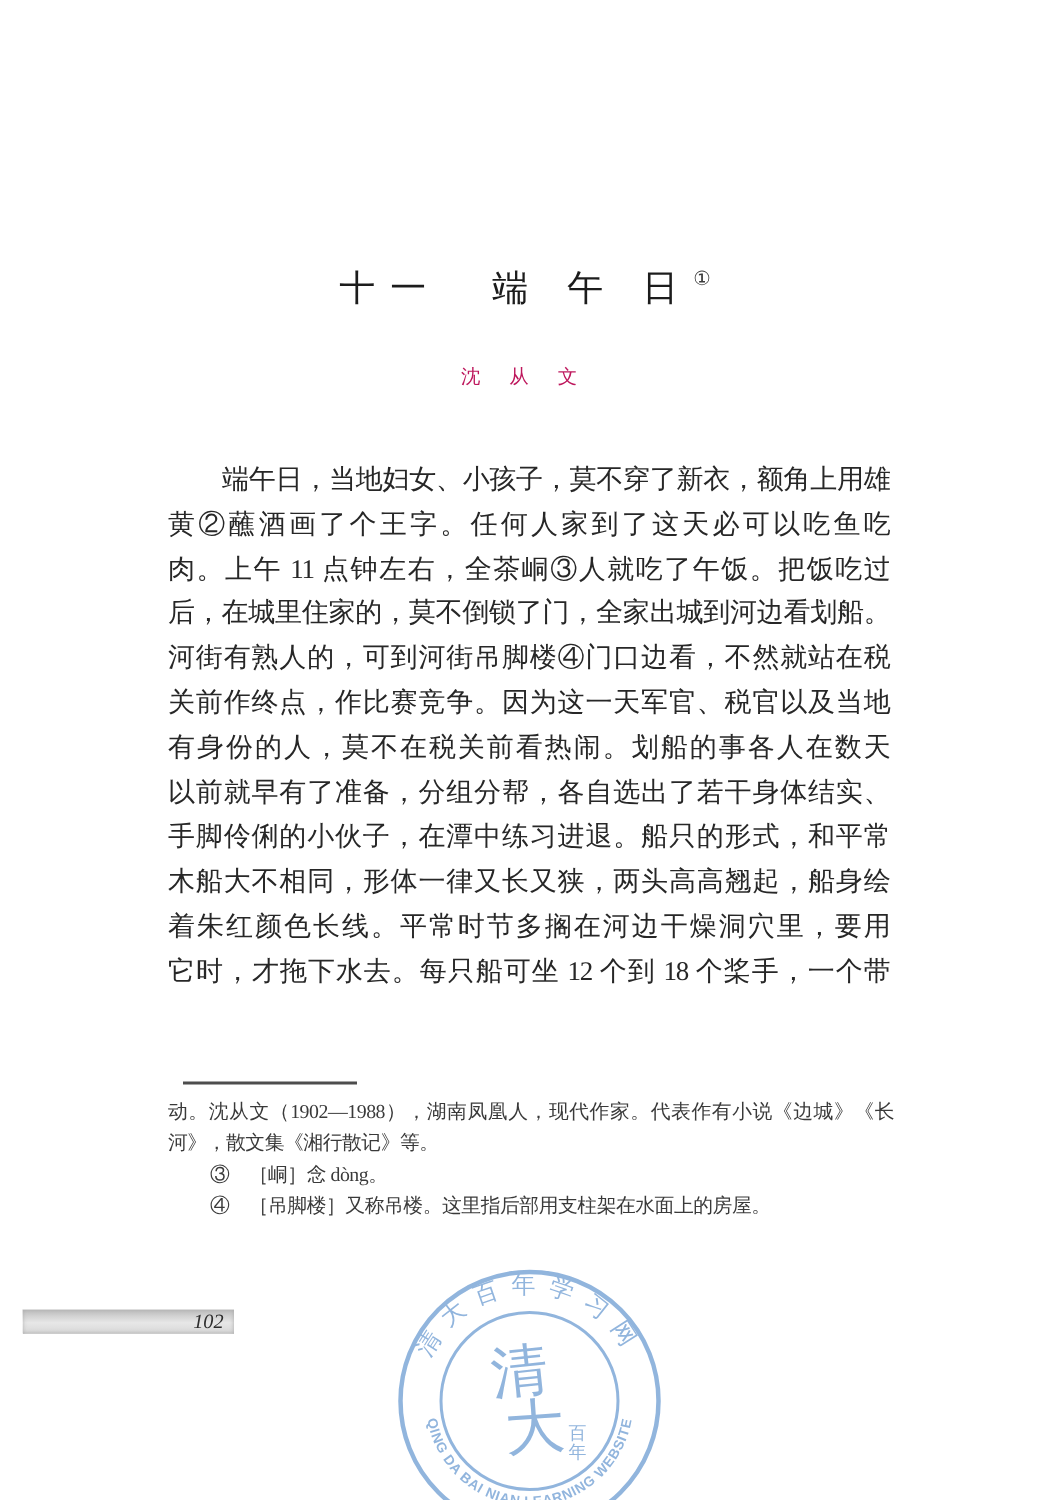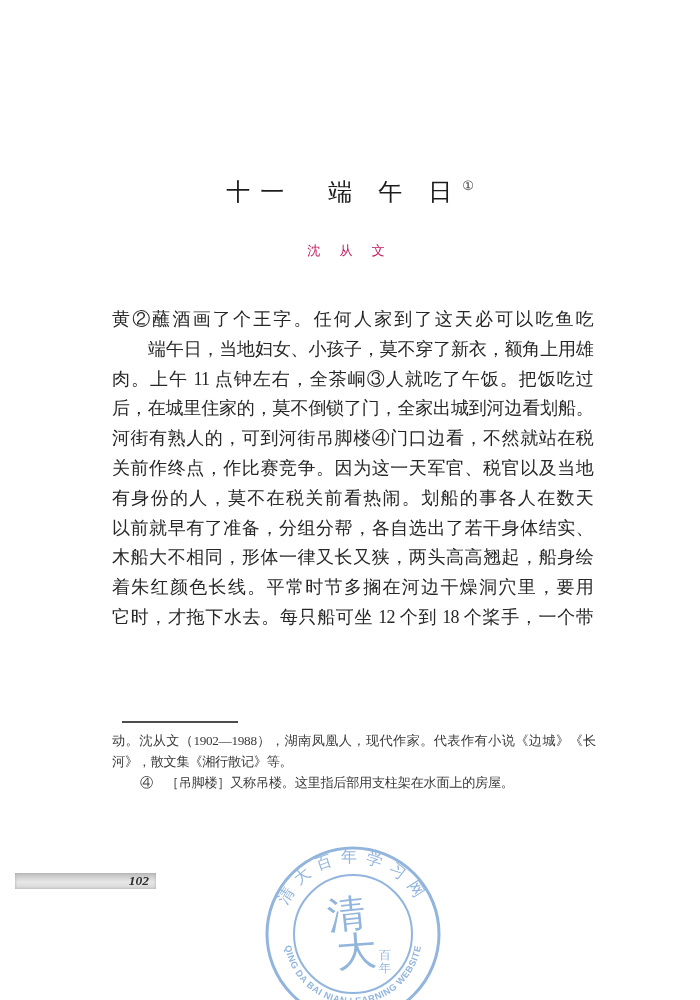--- a/index.html
+++ b/index.html
@@ -38,57 +38,59 @@
   .fline{height:20.9px;letter-spacing:-0.3px;white-space:nowrap;}
   .fline.ind{text-indent:28px;}
   .fline.j{text-align:justify;text-align-last:justify;}
   .pagebar{
     position:absolute;left:15px;top:873px;width:141px;height:16px;
     background:linear-gradient(to bottom,#bdbdbd,#e7e7e7 55%,#d8d8d8);
     box-shadow:inset 0 0 3px #aaa;
   }
   .pagenum{
     position:absolute;right:7px;top:0;line-height:16px;
-    font-style:italic;font-weight:bold;font-size:13.5px;color:#2e2e2e;
+    font-style:italic;font-weight:normal;font-size:13.5px;color:#2e2e2e;
   }
   .watermark{
     position:absolute;left:233px;top:841px;width:240px;height:159px;
     opacity:0.82;
   }
   .watermark text{font-family:"Liberation Serif",serif;}
   .watermark .latin{font-family:"Liberation Sans",sans-serif;font-weight:bold;}
 </style>
 </head>
 <body>
 
 <div class="page">
 
   <div class="title"><span>十一　端 午 日</span><span class="sup">①</span></div>
 
   <div class="author">沈 从 文</div>
 
   <div class="body-text">
+    <div class="bline indent">端午日，当地妇女、小孩子，莫不穿了新衣，额角上用雄</div>
     <div class="bline">黄②蘸酒画了个王字。任何人家到了这天必可以吃鱼吃</div>
-    <div class="bline indent">端午日，当地妇女、小孩子，莫不穿了新衣，额角上用雄</div>
     <div class="bline">肉。上午 11 点钟左右，全茶峒③人就吃了午饭。把饭吃过</div>
     <div class="bline">后，在城里住家的，莫不倒锁了门，全家出城到河边看划船。</div>
     <div class="bline">河街有熟人的，可到河街吊脚楼④门口边看，不然就站在税</div>
     <div class="bline">关前作终点，作比赛竞争。因为这一天军官、税官以及当地</div>
     <div class="bline">有身份的人，莫不在税关前看热闹。划船的事各人在数天</div>
     <div class="bline">以前就早有了准备，分组分帮，各自选出了若干身体结实、</div>
+    <div class="bline">手脚伶俐的小伙子，在潭中练习进退。船只的形式，和平常</div>
     <div class="bline">木船大不相同，形体一律又长又狭，两头高高翘起，船身绘</div>
     <div class="bline">着朱红颜色长线。平常时节多搁在河边干燥洞穴里，要用</div>
     <div class="bline">它时，才拖下水去。每只船可坐 12 个到 18 个桨手，一个带</div>
   </div>
 
   <div class="fnrule"></div>
 
   <div class="footnotes">
     <div class="fline j">动。沈从文（1902—1988），湖南凤凰人，现代作家。代表作有小说《边城》《长</div>
     <div class="fline">河》，散文集《湘行散记》等。</div>
+    <div class="fline ind">③　［峒］念 dòng。</div>
     <div class="fline ind">④　［吊脚楼］又称吊楼。这里指后部用支柱架在水面上的房屋。</div>
   </div>
 
   <div class="pagebar">
     <span class="pagenum">102</span>
   </div>
 
   <svg class="watermark" viewBox="0 0 240 159">
     <defs>
       <path id="arcTop" d="M 48 93 A 72 72 0 0 1 192 93" fill="none"></path>

